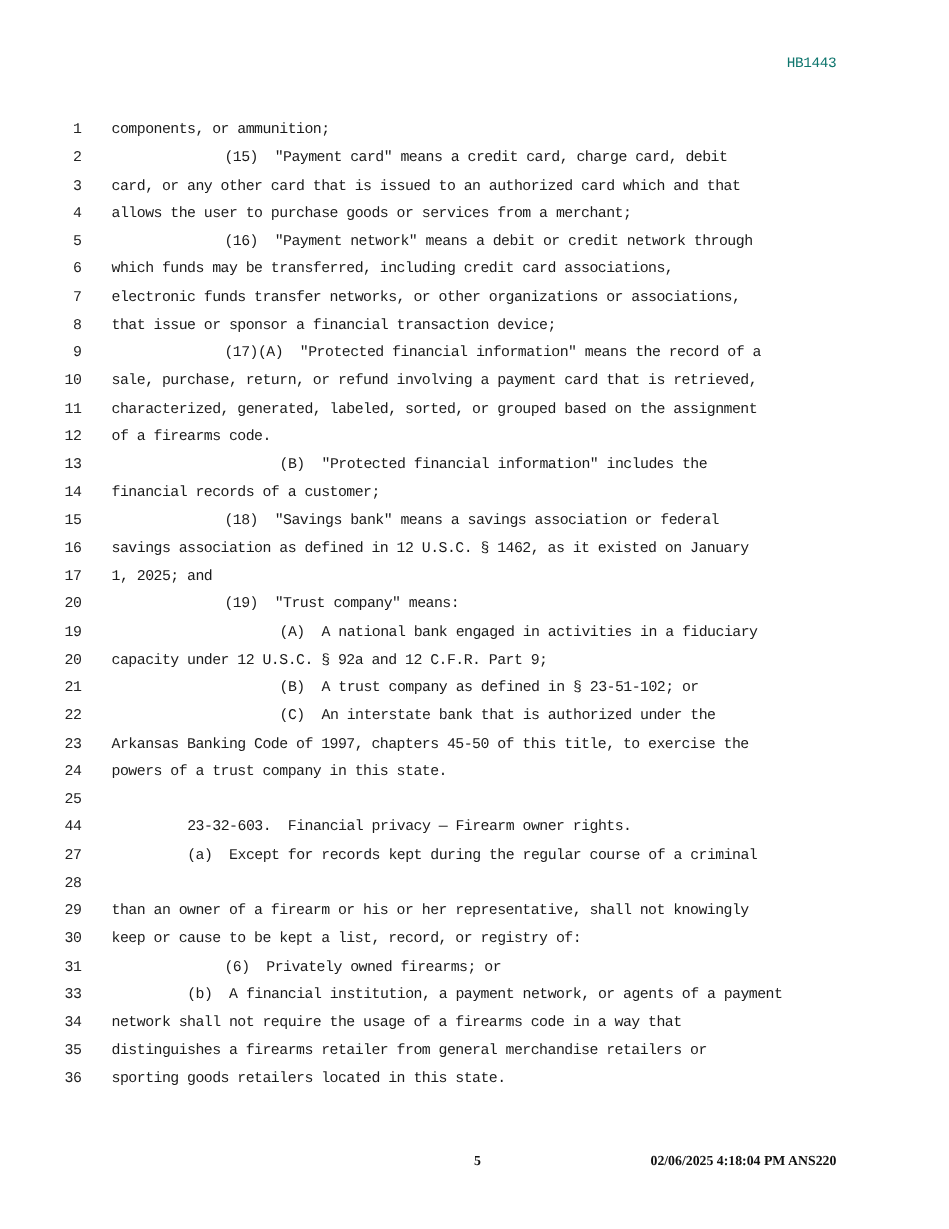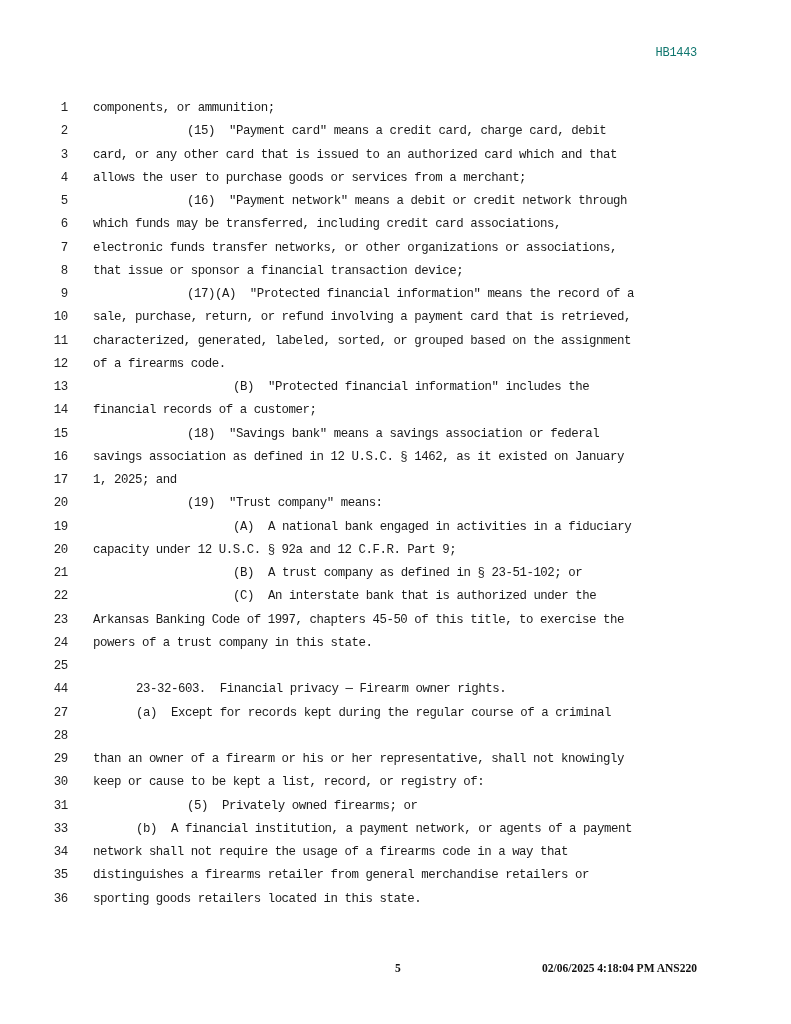--- a/index.html
+++ b/index.html
@@ -46,21 +46,21 @@
       color: #222;
       letter-spacing: -0.3px;
     }
     .txt {
       position: absolute;
       left: 93px;
       text-decoration-thickness: 1px;
       text-underline-offset: 3px;
       color: #1a1a1a;
     }
-    .txt.i1 { left: 136px; }
+    .txt.i1 { left: 156px; }
     .txt.i2 { left: 187px; }
     .txt.i3 { left: 233px; }
     .page-footer {
       position: absolute;
       top: 962px;
       left: 0;
       width: 791px;
       font-family: "Liberation Serif", "DejaVu Serif", serif;
       font-weight: bold;
       font-size: 11.5px;
@@ -104,21 +104,21 @@
     <div class="line"><span class="ln">21</span><span class="txt i3">(B)  A trust company as defined in § 23-51-102; or</span></div>
     <div class="line"><span class="ln">22</span><span class="txt i3">(C)  An interstate bank that is authorized under the</span></div>
     <div class="line"><span class="ln">23</span><span class="txt">Arkansas Banking Code of 1997, chapters 45-50 of this title, to exercise the</span></div>
     <div class="line"><span class="ln">24</span><span class="txt">powers of a trust company in this state.</span></div>
     <div class="line"><span class="ln">25</span><span class="txt"></span></div>
     <div class="line"><span class="ln">44</span><span class="txt i1">23-32-603.  Financial privacy — Firearm owner rights.</span></div>
     <div class="line"><span class="ln">27</span><span class="txt i1">(a)  Except for records kept during the regular course of a criminal</span></div>
     <div class="line"><span class="ln">28</span></div>
     <div class="line"><span class="ln">29</span><span class="txt">than an owner of a firearm or his or her representative, shall not knowingly</span></div>
     <div class="line"><span class="ln">30</span><span class="txt">keep or cause to be kept a list, record, or registry of:</span></div>
-    <div class="line"><span class="ln">31</span><span class="txt i2">(5)  Privately owned firearms; or</span></div>
+    <div class="line"><span class="ln">31</span><span class="txt i2">(6)  Privately owned firearms; or</span></div>
     <div class="line"><span class="ln">33</span><span class="txt i1">(b)  A financial institution, a payment network, or agents of a payment</span></div>
     <div class="line"><span class="ln">34</span><span class="txt">network shall not require the usage of a firearms code in a way that</span></div>
     <div class="line"><span class="ln">35</span><span class="txt">distinguishes a firearms retailer from general merchandise retailers or</span></div>
     <div class="line"><span class="ln">36</span><span class="txt">sporting goods retailers located in this state.</span></div>
   </div>
 
 <div class="page-footer">
   <span class="page-number">5</span>
   <span class="footer-stamp">02/06/2025 4:18:04 PM ANS220</span>
 </div>

